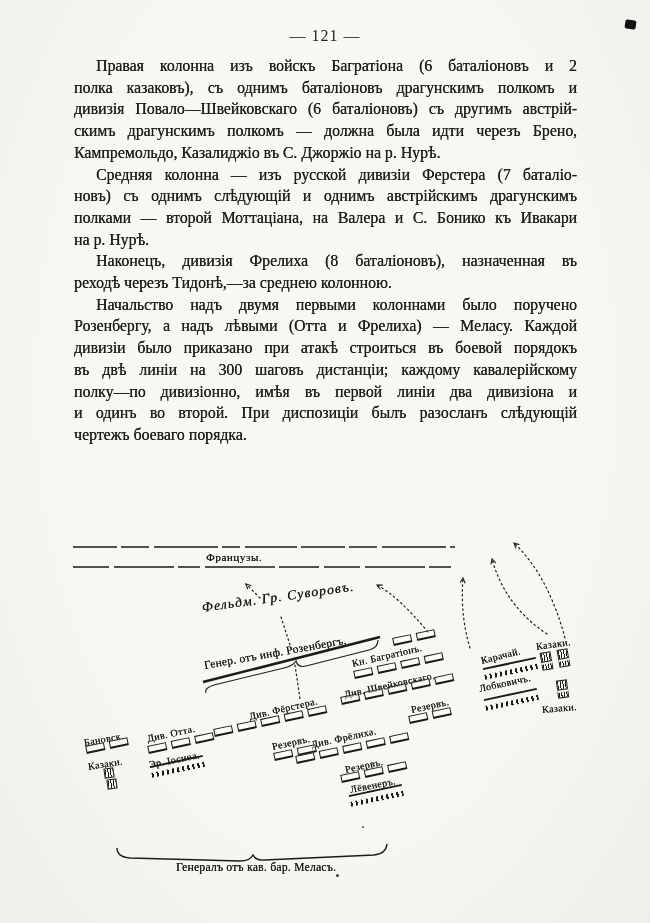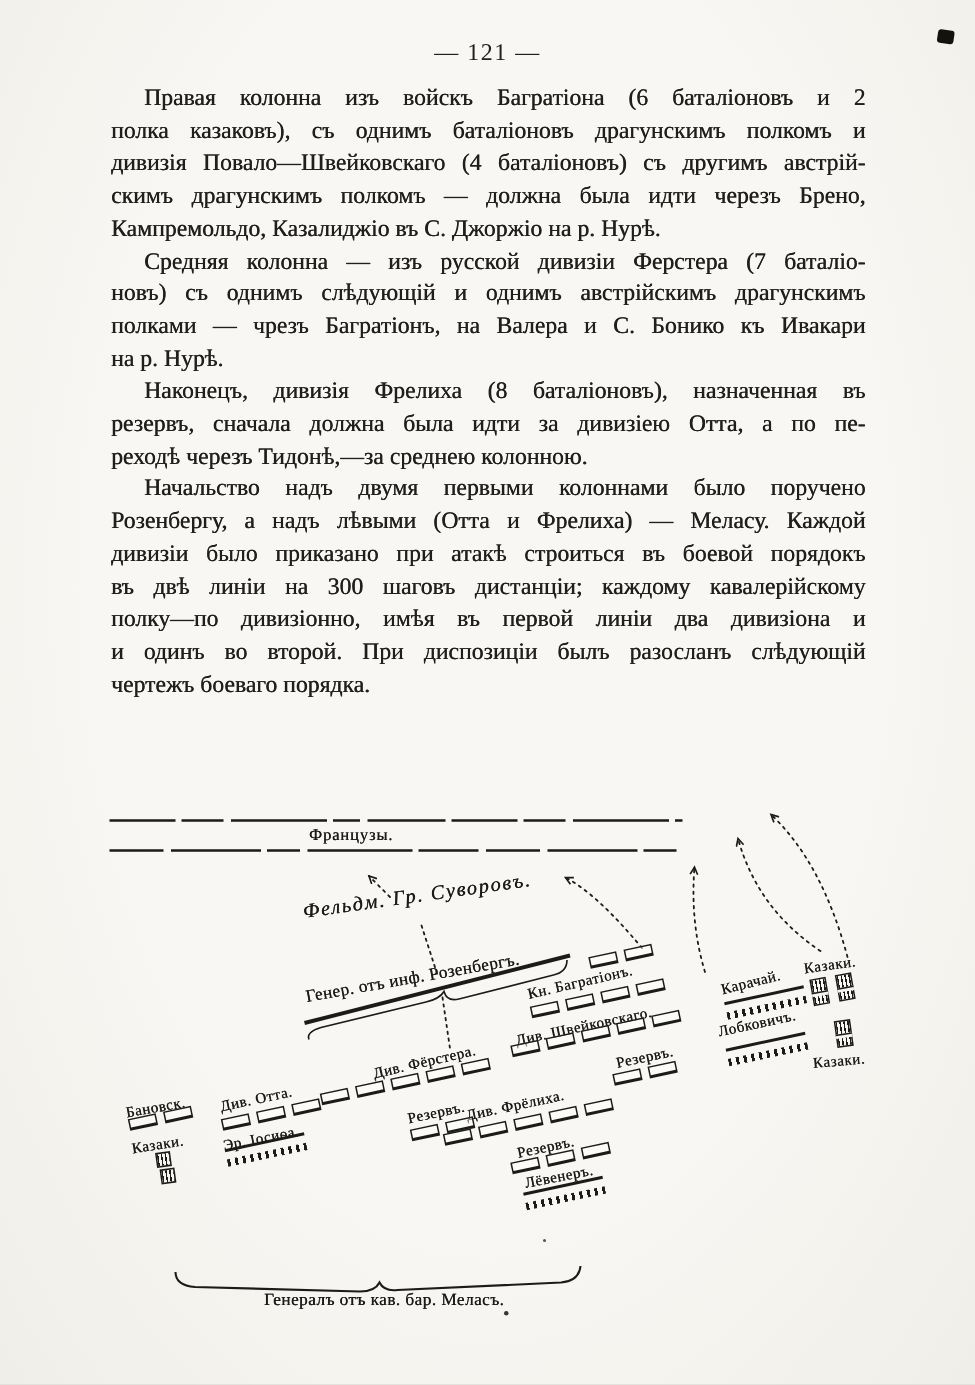--- a/index.html
+++ b/index.html
@@ -51,35 +51,34 @@
 
   <div class="pgnum">— 121 —</div>
   <div class="blot"></div>
   <div class="speck1"></div>
   <div class="speck2"></div>
 
   <div class="textblock">
     <div>
       <span class="pl ind">Правая колонна изъ войскъ Багратіона (6 баталіоновъ и 2</span>
       <span class="pl">полка казаковъ), съ однимъ баталіоновъ драгунскимъ полкомъ и</span>
-      <span class="pl">дивизія Повало—Швейковскаго (4 баталіоновъ) съ другимъ австрій-</span>
+      <span class="pl">дивизія Повало—Швейковскаго (6 баталіоновъ) съ другимъ австрій-</span>
       <span class="pl">скимъ драгунскимъ полкомъ — должна была идти черезъ Брено,</span>
       <span class="pl end">Кампремольдо, Казалиджіо въ С. Джоржіо на р. Нурѣ.</span>
     </div>
     <div>
       <span class="pl ind">Средняя колонна — изъ русской дивизіи Ферстера (7 баталіо-</span>
       <span class="pl">новъ) съ однимъ слѣдующій и однимъ австрійскимъ драгунскимъ</span>
-      <span class="pl">полками — чрезъ Багратіонъ, на Валера и С. Бонико къ Ивакари</span>
+      <span class="pl">полками — второй Моттаціана, на Валера и С. Бонико къ Ивакари</span>
       <span class="pl end">на р. Нурѣ.</span>
     </div>
     <div>
     </div>
     <div>
       <span class="pl ind">Наконецъ, дивизія Фрелиха (8 баталіоновъ), назначенная въ</span>
-      <span class="pl">резервъ, сначала должна была идти за дивизіею Отта, а по пе-</span>
       <span class="pl end">реходѣ черезъ Тидонѣ,—за среднею колонною.</span>
     </div>
     <div>
       <span class="pl ind">Начальство надъ двумя первыми колоннами было поручено</span>
       <span class="pl">Розенбергу, а надъ лѣвыми (Отта и Фрелиха) — Меласу. Каждой</span>
       <span class="pl">дивизіи было приказано при атакѣ строиться въ боевой порядокъ</span>
       <span class="pl">въ двѣ линіи на 300 шаговъ дистанціи; каждому кавалерійскому</span>
       <span class="pl">полку—по дивизіонно, имѣя въ первой линіи два дивизіона и</span>
       <span class="pl">и одинъ во второй. При диспозиціи былъ разосланъ слѣдующій</span>
       <span class="pl end">чертежъ боеваго порядка.</span>

